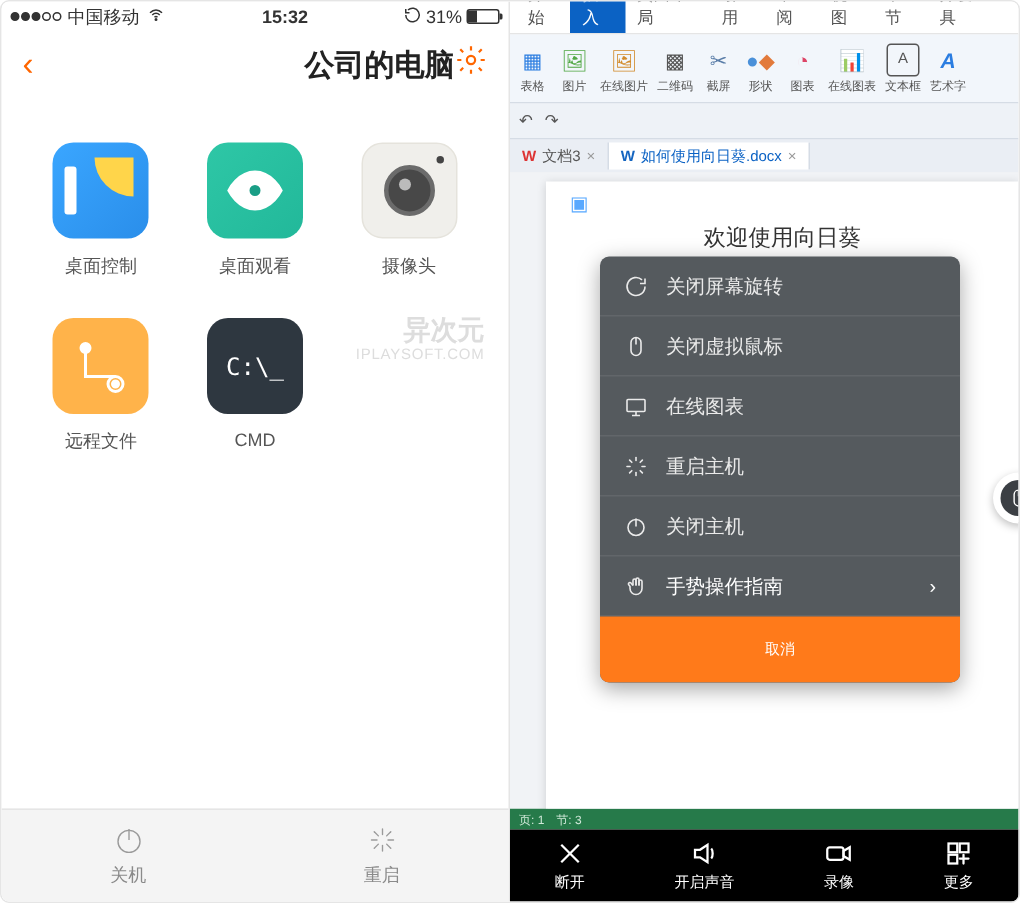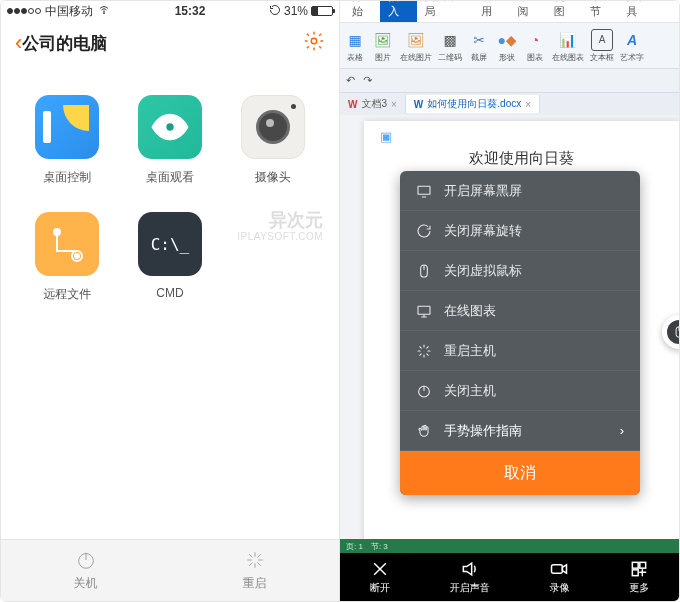--- a/index.html
+++ b/index.html
@@ -15,21 +15,21 @@
 .sb-dots span.f { background:#333; }
 .sb-center { flex: 1; text-align: center; font-weight: 600; }
 .sb-right { display: flex; align-items: center; gap: 3px; justify-content: center; }
 .battery { width: 22px; height: 10px; border: 1px solid #333; border-radius: 2px; position: relative; }
 .battery::after { content:""; position:absolute; right:-3px; top:2px; width:2px; height:4px; background:#333; border-radius:0 1px 1px 0;}
 .battery-fill { height:100%; width:31%; background:#333; }
 
 
 .title-bar { height: 44px; display: flex; align-items: center; padding: 0 14px; }
 .title-bar .back { color: #f60; font-size: 22px; }
-.title-bar .title { flex:1; text-align:left; font-size: 17px; font-weight:600; color:#222; }
+.title-bar .title { flex:1; text-align:right; font-size: 20px; font-weight:600; color:#222; }
 .title-bar .gear { color:#f60; font-size:20px; }
 
 
 .grid { padding: 30px 20px; display: grid; grid-template-columns: repeat(3, 1fr); column-gap: 10px; row-gap: 26px; }
 .tile { display:flex; flex-direction:column; align-items:center; gap:10px; }
 .tile-icon { width:64px; height:64px; border-radius:14px; display:flex; align-items:center; justify-content:center; position:relative; }
 .tile-label { font-size:12px; color:#555; }
 .ico-desktop { background: linear-gradient(135deg, #3aa6ff, #2a8eea); }
 .ico-desktop::before { content:""; position:absolute; left:8px; top:16px; width:8px; height:32px; background:#fff; border-radius:2px;}
 .ico-desktop::after { content:""; position:absolute; right:10px; top:10px; width:26px; height:26px; background:#ffd54a; border-radius:0 0 0 26px; }
@@ -69,21 +69,21 @@
 .page { position:absolute; left:24px; top:6px; right:0; height:470px; background:#fff; box-shadow:0 0 6px rgba(0,0,0,0.15); padding:6px 16px; }
 .page-icon { color:#59a9ff; font-size:13px; }
 .page-title { text-align:center; font-size:15px; margin-top:4px; color:#333; }
 
 
 .overlay-menu { position:absolute; left:60px; top:56px; width:240px; background:#555a5e; border-radius:6px; overflow:hidden; box-shadow:0 4px 14px rgba(0,0,0,0.35); }
 .omi { height:40px; display:flex; align-items:center; gap:12px; padding:0 16px; color:#eaeaea; font-size:13px; border-bottom:1px solid rgba(255,255,255,0.08);}
 .omi:nth-last-child(2) { color:#fff; }
 .omi .chev { margin-left:auto; }
 .omi svg { width:16px; height:16px; stroke:#eaeaea; fill:none; stroke-width:1.6;}
-.om-cancel { height:44px; background:#ff7a1a; color:#fff; display:flex; align-items:center; justify-content:center; font-size:16px; }
+.om-cancel { height:44px; background:#ff7a1a; color:#fff; display:flex; align-items:center; justify-content:center; font-size:10px; }
 
 
 .float-circle { position:absolute; right:-17px; top:200px; width:34px; height:34px; background:#fff; border-radius:50%; box-shadow:0 2px 6px rgba(0,0,0,0.25); display:flex; align-items:center; justify-content:center; }
 .float-circle .inner { width:24px; height:24px; background:#3b3f44; border-radius:50%; display:flex; align-items:center; justify-content:center; }
 .float-circle svg { width:14px; height:14px; fill:#fff; }
 
 
 .status-strip { height:14px; background:#267a4a; color:#cfe8d8; font-size:8px; padding:0 6px; display:flex; align-items:center; gap:8px;}
 .r-bottom { height:48px; background:#000; display:flex; align-items:center; justify-content:space-around; color:#fff; font-size:10px;}
 .r-bottom .ritem { display:flex; flex-direction:column; align-items:center; gap:2px; }
@@ -287,27 +287,20 @@
 
   <div class="doc-area">
     <div class="page">
       <span class="page-icon">▣</span>
       <div class="page-title">欢迎使用向日葵</div>
     </div>
 
     <div class="overlay-menu">
       <div class="omi">
           <svg viewBox="0 0 24 24">
-            <rect x="3" y="5" width="18" height="12" rx="1"></rect>
-            <path d="M9 21h6"></path>
-          </svg>
-          <span>开启屏幕黑屏</span>
-        </div>
-      <div class="omi">
-          <svg viewBox="0 0 24 24">
             <path d="M21 12a9 9 0 1 1-3-6.7"></path>
             <path d="M21 4v5h-5"></path>
           </svg>
           <span>关闭屏幕旋转</span>
         </div>
       <div class="omi">
           <svg viewBox="0 0 24 24">
             <rect x="7" y="3" width="10" height="18" rx="5"></rect>
             <line x1="12" y1="3" x2="12" y2="10"></line>
           </svg>

